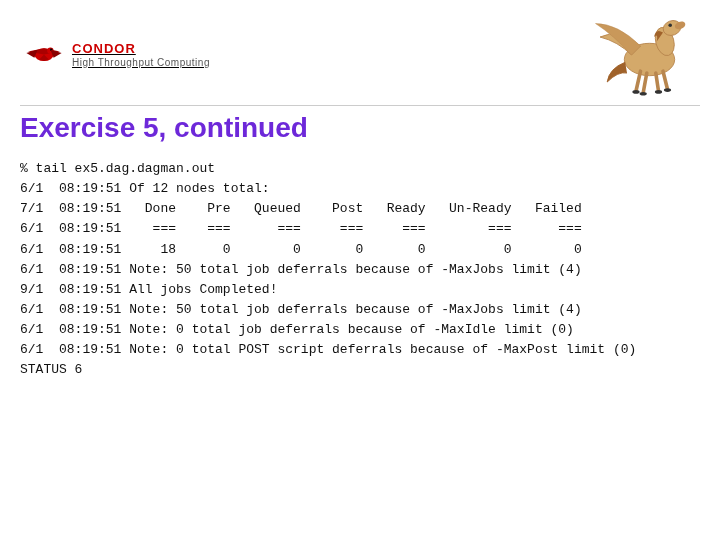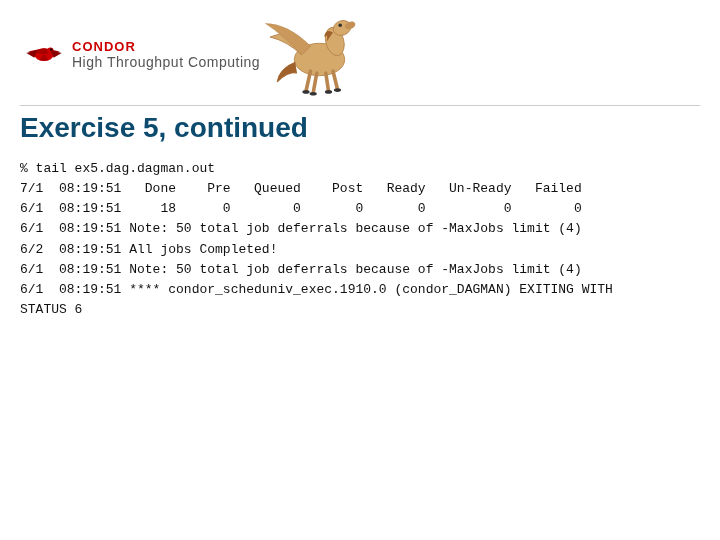--- a/index.html
+++ b/index.html
@@ -13,39 +13,40 @@
       height: 540px;
       background: #ffffff;
       font-family: Arial, sans-serif;
       overflow: hidden;
       position: relative;
     }
 
     .header {
       display: flex;
       align-items: center;
-      justify-content: flex-start;
+      justify-content: space-between;
       padding: 10px 20px 5px 20px;
+      text-decoration: underline;
     }
 
     .logo-area {
       display: flex;
       align-items: center;
     }
 
     .logo-text {
       font-size: 13px;
       font-weight: bold;
       color: #c00;
       letter-spacing: 1px;
       line-height: 1.1;
     }
 
     .logo-sub {
-      font-size: 14px;
+      font-size: 10px;
       color: #555;
       letter-spacing: 0.5px;
     }
 
     .logo-icon {
       width: 48px;
       height: 36px;
       margin-right: 4px;
     }
 
@@ -54,21 +55,21 @@
       height: 90px;
     }
 
     .title-section {
       padding: 0 20px 10px 20px;
     }
 
     .page-title {
       font-size: 28px;
       font-weight: bold;
-      color: #0c4a6e;
+      color: #6d28d9;
     }
 
     .content-area {
       padding: 5px 20px 10px 20px;
       font-family: 'Courier New', Courier, monospace;
       font-size: 13px;
       color: #111;
       line-height: 1.55;
     }
 
@@ -142,20 +143,23 @@
 
 <hr class="divider">
 
 <div class="title-section">
   <h1 class="page-title">Exercise 5, continued</h1>
 </div>
 
 <div class="content-area">
 
 <span class="code-line">% tail ex5.dag.dagman.out</span>
+    <span class="code-line">6/1  08:19:51 Of 12 nodes total:</span>
     <span class="code-line">7/1  08:19:51   Done    Pre   Queued    Post   Ready   Un-Ready   Failed</span>
+    <span class="code-line">6/1  08:19:51    ===    ===      ===     ===     ===        ===      ===</span>
     <span class="code-line">6/1  08:19:51     18      0        0       0       0          0        0</span>
     <span class="code-line">6/1  08:19:51 Note: 50 total job deferrals because of -MaxJobs limit (4)</span>
-    <span class="code-line">6/2  08:19:51 All jobs Completed!</span>
+    <span class="code-line">9/1  08:19:51 All jobs Completed!</span>
     <span class="code-line">6/1  08:19:51 Note: 50 total job deferrals because of -MaxJobs limit (4)</span>
-    <span class="code-line">6/1  08:19:51 **** condor_scheduniv_exec.1910.0 (condor_DAGMAN) EXITING WITH</span>
+    <span class="code-line">6/1  08:19:51 Note: 0 total job deferrals because of -MaxIdle limit (0)</span>
+    <span class="code-line">6/1  08:19:51 Note: 0 total POST script deferrals because of -MaxPost limit (0)</span>
     <span class="code-line">STATUS 6</span>
   </div>
 
 </body></html>

